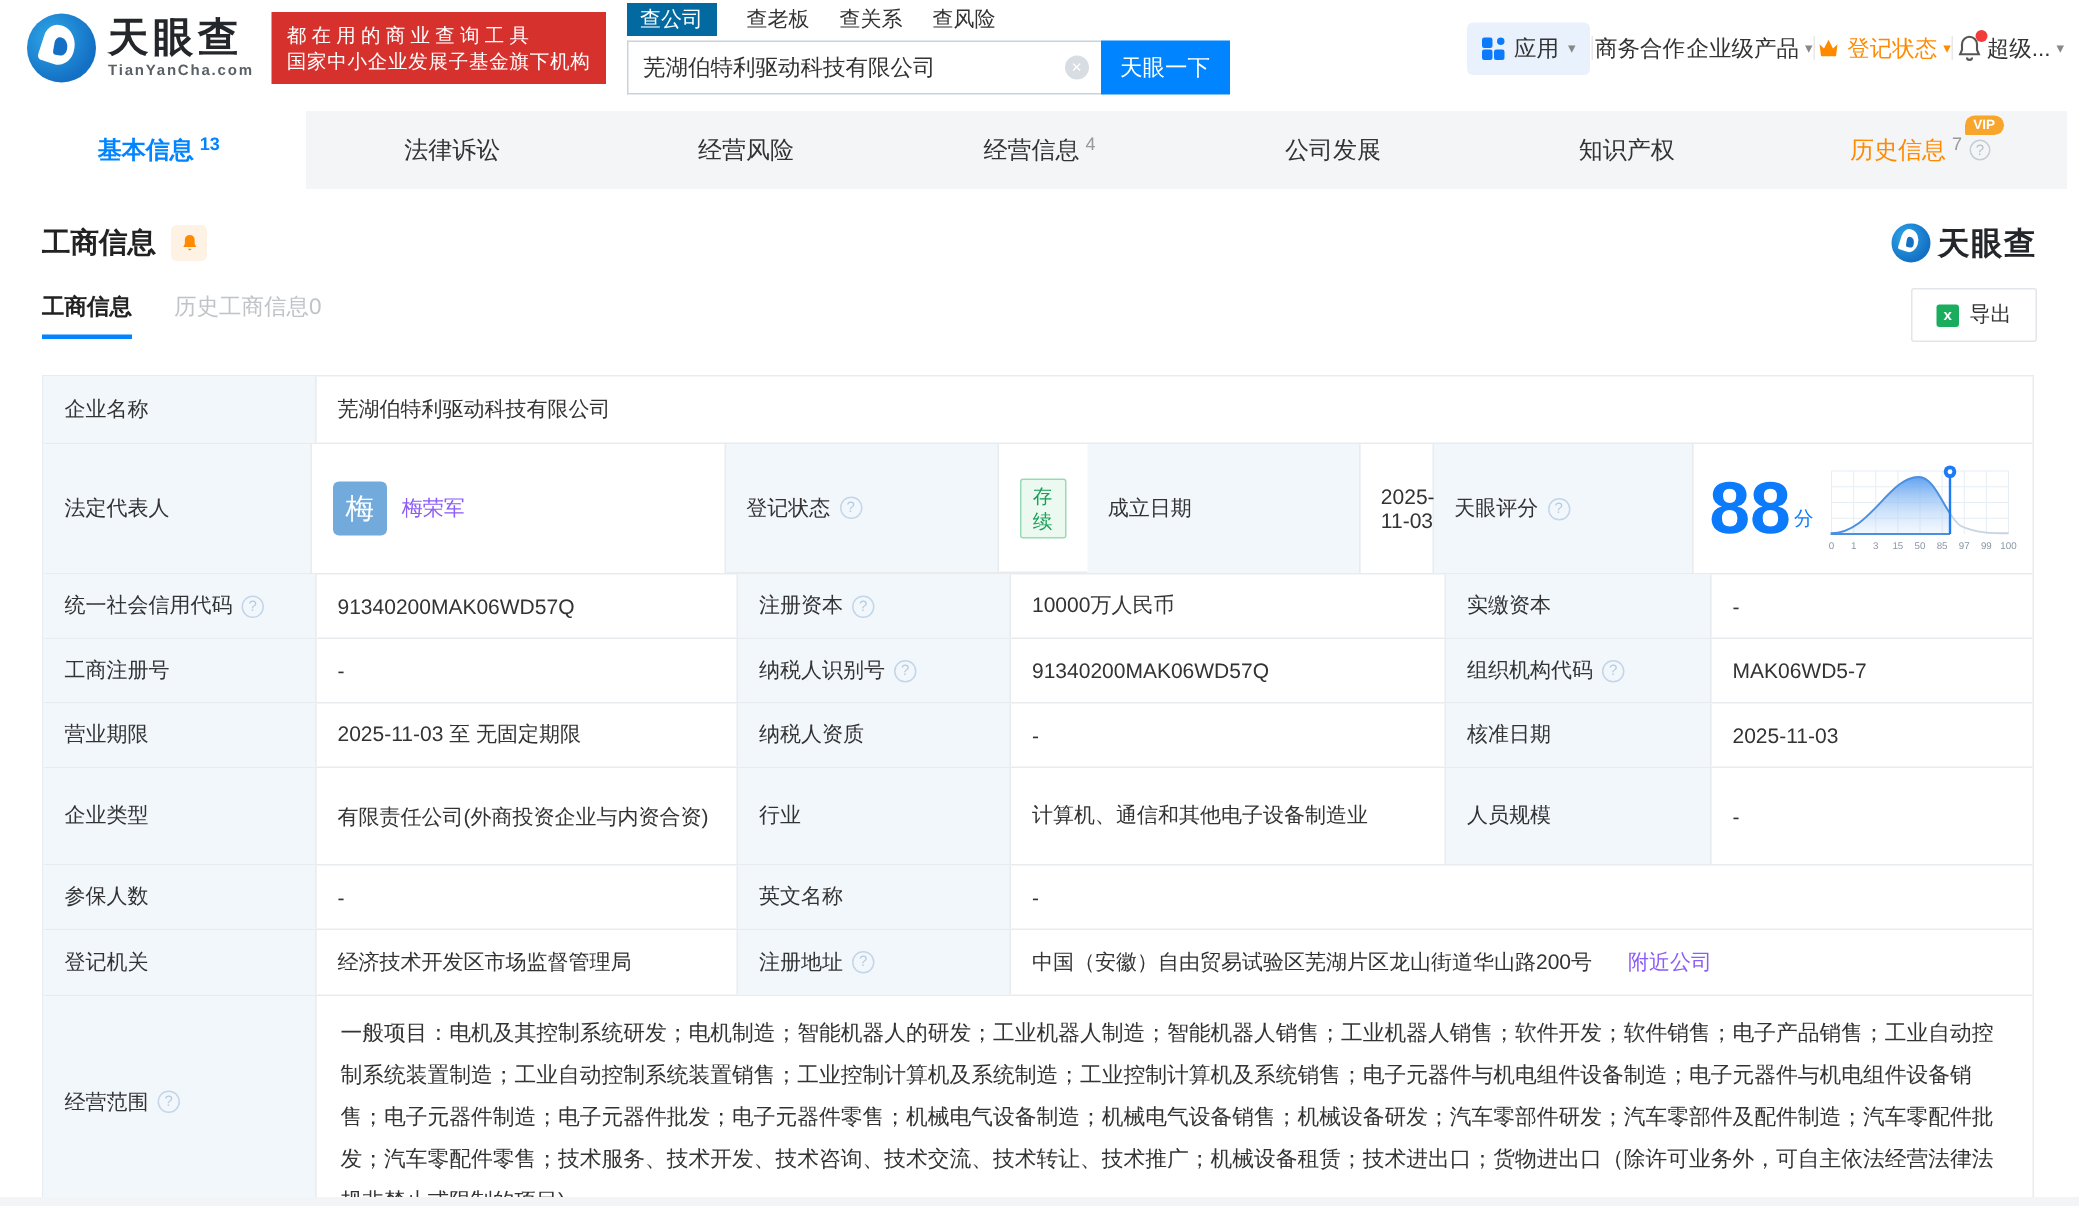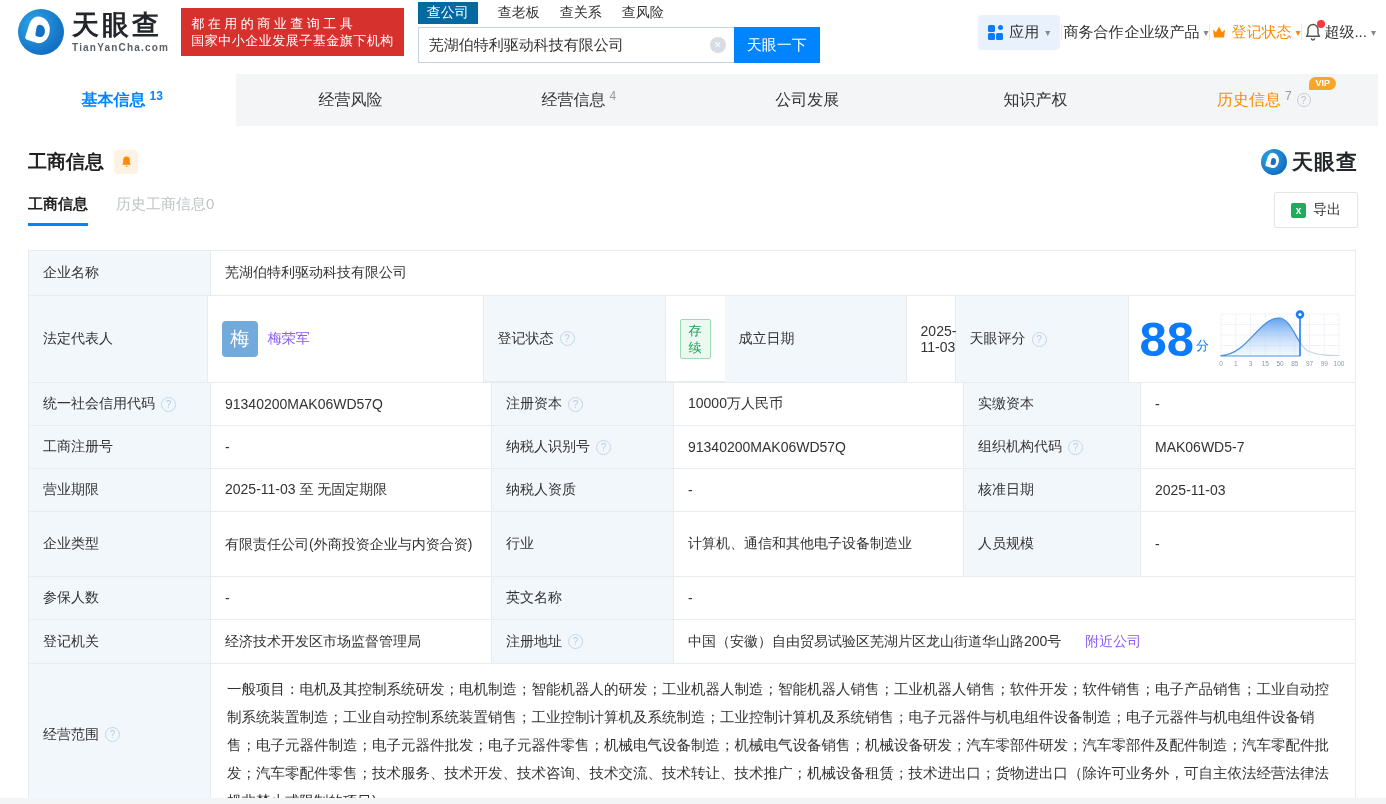--- a/index.html
+++ b/index.html
@@ -172,20 +172,23 @@
     </span>
   </div>
 </div>
 
 <div class="tabbar">
   <div class="tab active">
     <span>基本信息</span>
     <span class="cnt">13</span>
   </div>
   <div class="tab">
+    <span>法律诉讼</span>
+  </div>
+  <div class="tab">
     <span>经营风险</span>
   </div>
   <div class="tab">
     <span>经营信息</span>
     <span class="cnt">4</span>
   </div>
   <div class="tab">
     <span>公司发展</span>
   </div>
   <div class="tab">

